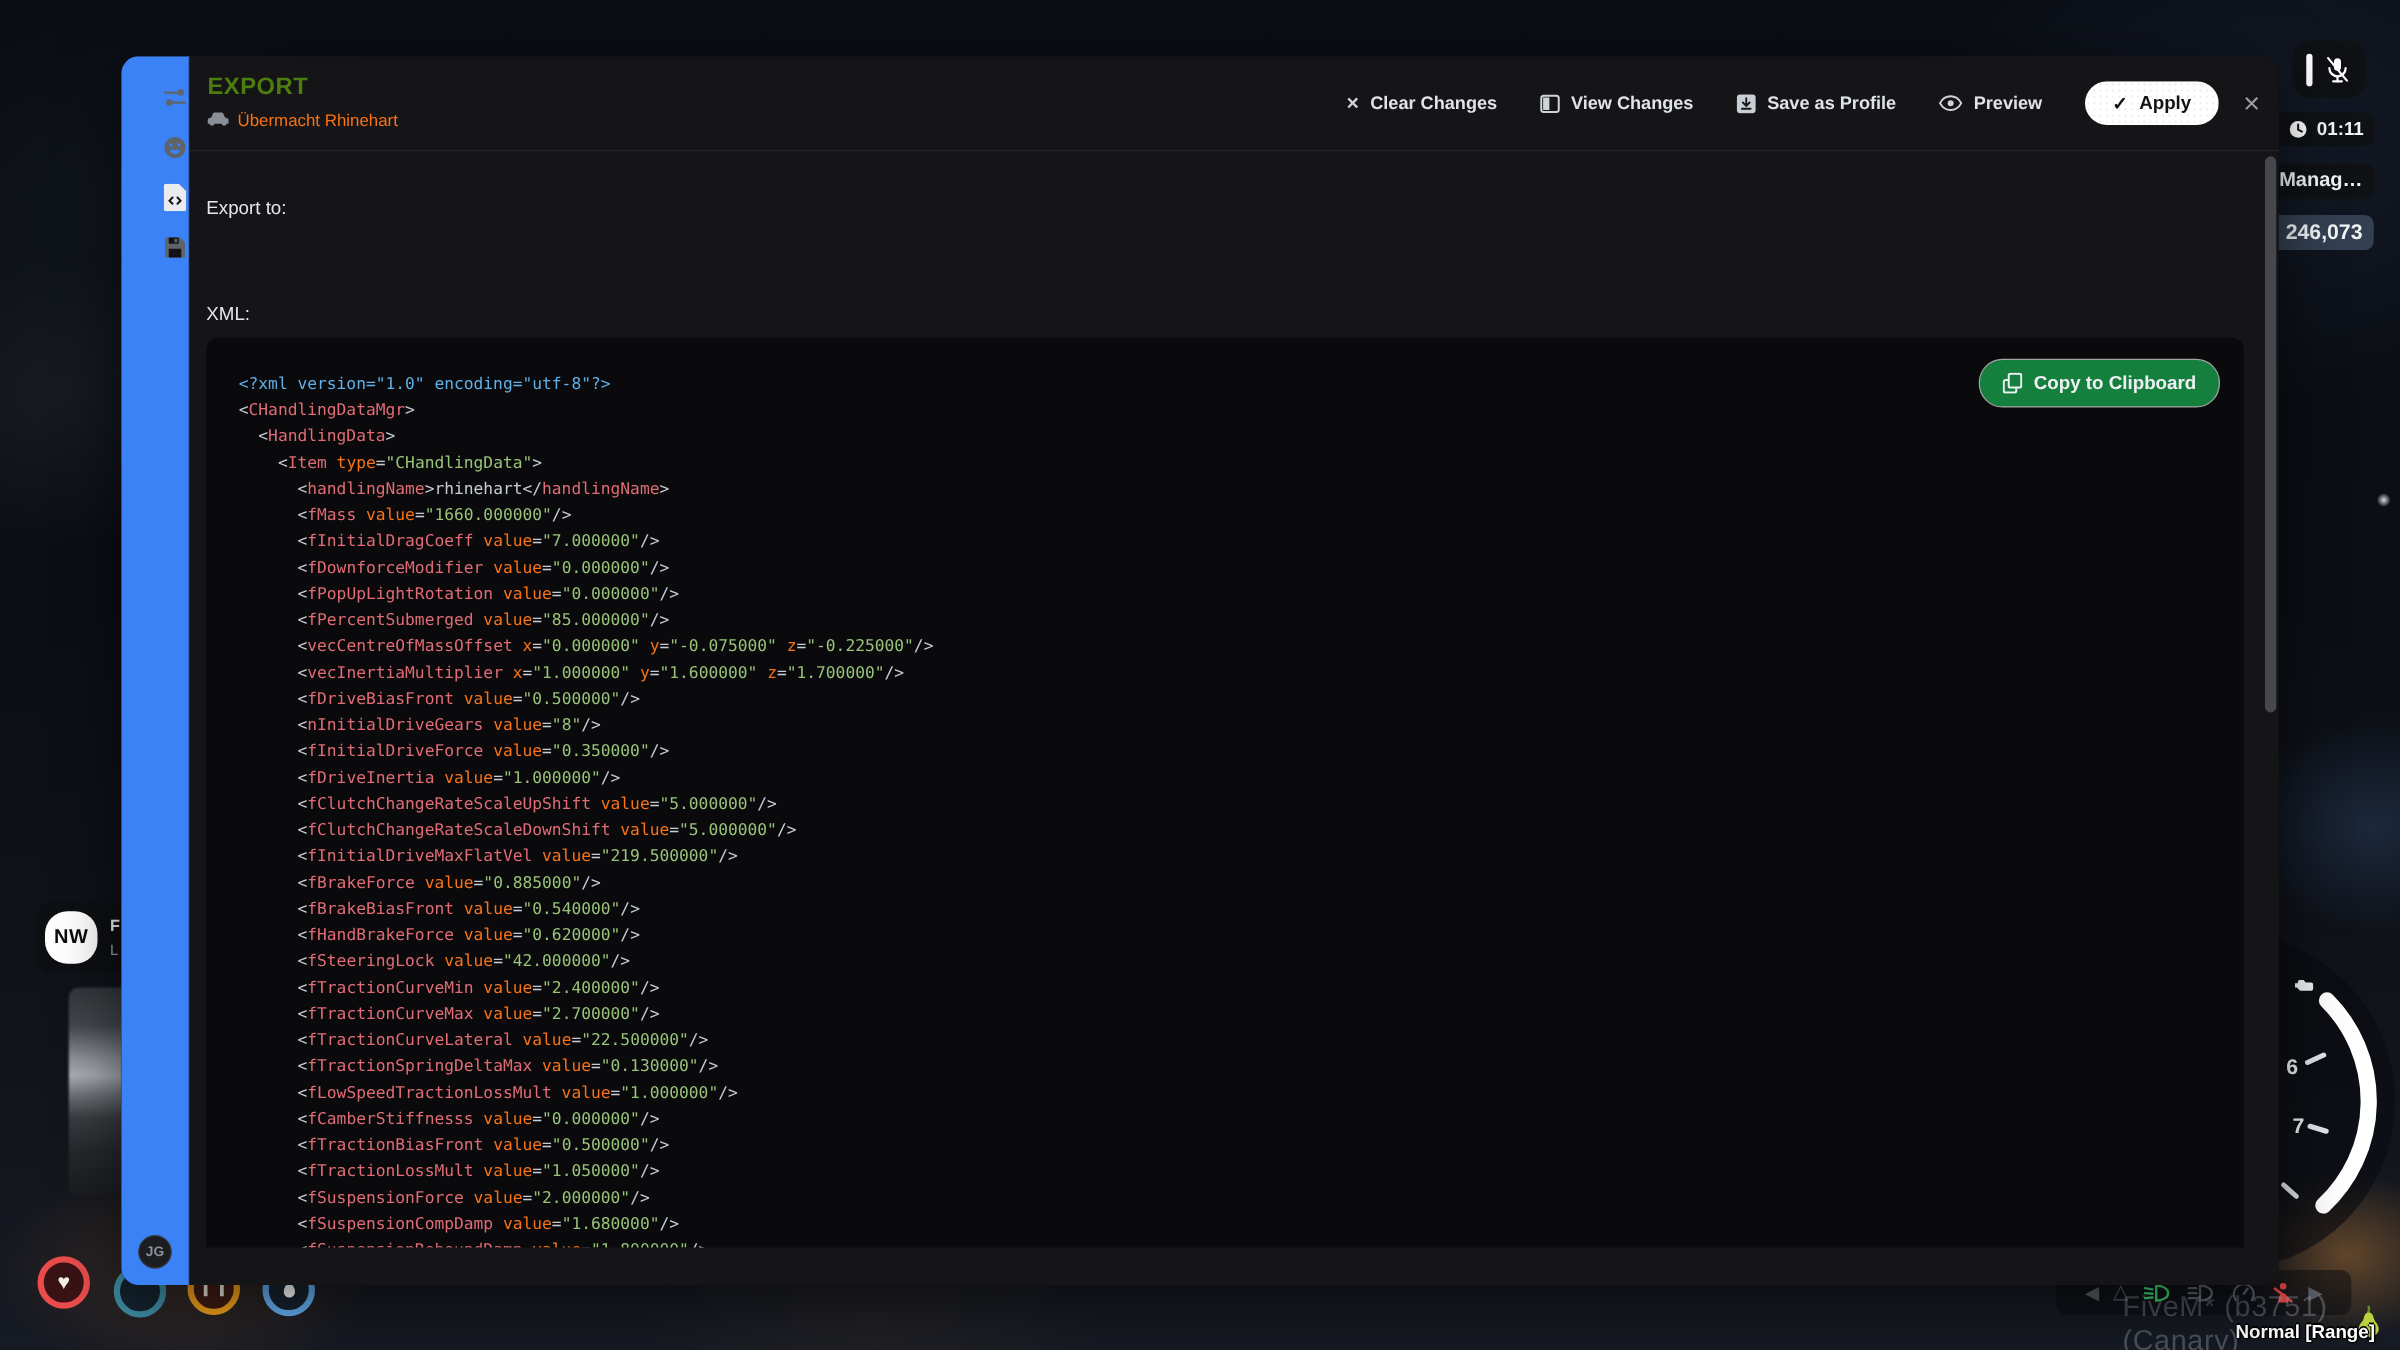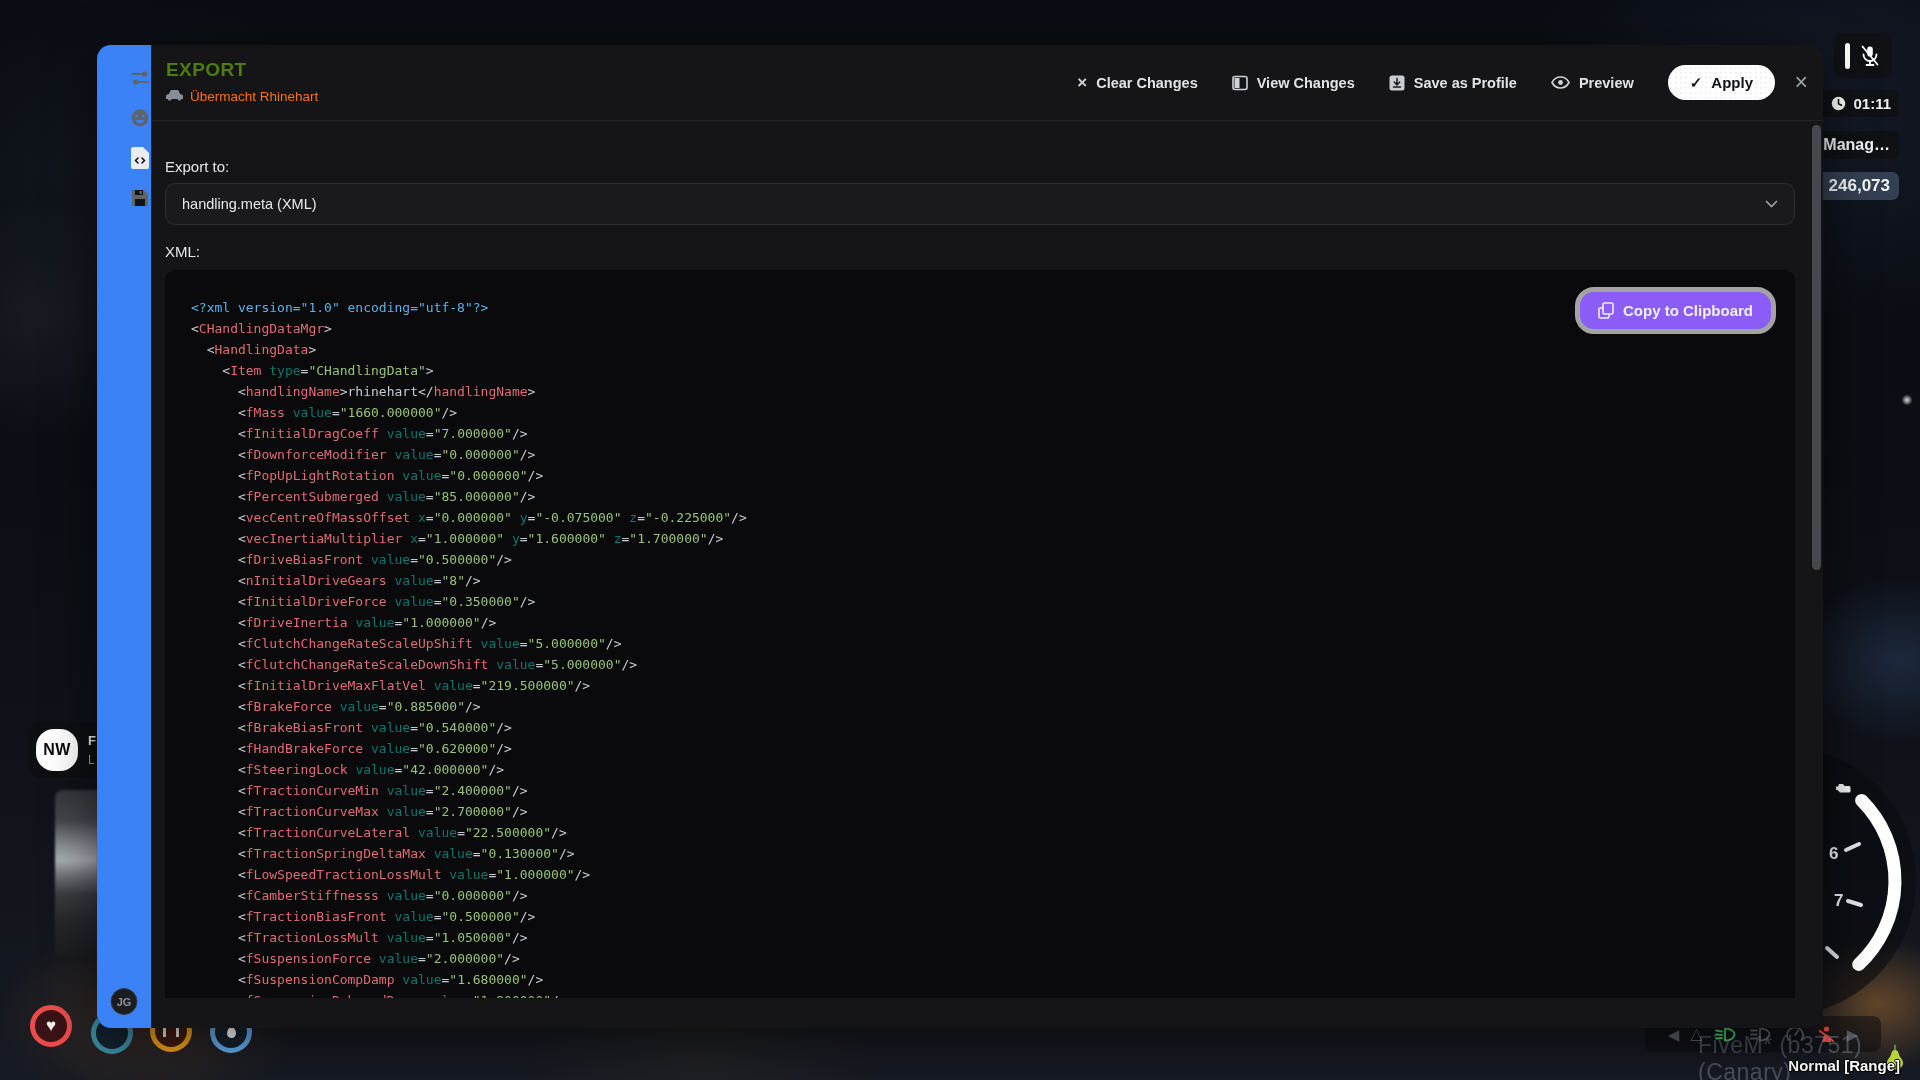--- a/index.html
+++ b/index.html
@@ -84,23 +84,23 @@
   .field-label{position:absolute;left:0;color:#e4e6ea;font-size:15px;}
   .lbl-export{top:38px;} .lbl-xml{top:123px;}
   .dropdown{position:absolute;left:0;right:0;top:63px;height:42px;box-sizing:border-box;border:1px solid #2e2f33;
     border-radius:10px;background:#1a1a1c;display:flex;align-items:center;padding:0 16px;color:#e6e8eb;
     font-size:14.5px;cursor:pointer;}
   .dropdown .chev{margin-left:auto;color:#9aa0a6;}
 
   .code-wrap{position:absolute;left:0;right:0;top:150px;height:728px;background:#0a0a0c;border-radius:10px 10px 0 0;
     overflow:hidden;box-sizing:border-box;padding:27px 0 0 26px;}
   .code{font-family:"DejaVu Sans Mono", monospace;font-size:13px;line-height:21px;color:#c6ccd4;white-space:pre;}
-  .tk-decl{color:#5fb1e8;} .tk-tag{color:#e06c75;} .tk-attr{color:#0f766e;} .tk-str{color:#98c379;}
-  .copy-btn{position:absolute;top:17px;right:19px;height:37px;padding:0 18px;border:5px solid #a3a3a3;border-radius:19px;
-    background:#8b5cf6;color:#eef0f3;font-size:15px;font-weight:700;display:flex;align-items:center;gap:9px;cursor:pointer;}
+  .tk-decl{color:#5fb1e8;} .tk-tag{color:#e06c75;} .tk-attr{color:#f97316;} .tk-str{color:#98c379;}
+  .copy-btn{position:absolute;top:17px;right:19px;height:37px;padding:0 18px;border:1px solid #a3a3a3;border-radius:19px;
+    background:#15803d;color:#eef0f3;font-size:15px;font-weight:700;display:flex;align-items:center;gap:9px;cursor:pointer;}
 
   .scroll-thumb{position:absolute;right:2px;top:80px;width:9px;height:445px;border-radius:5px;background:#46484d;cursor:pointer;}
 
   svg{display:block;}
 </style>
 </head>
 <body>
 
 <div class="game-bg"></div>
 
@@ -295,28 +295,20 @@
         <span>✓</span>
         <span>Apply</span>
       </div>
     </div>
     <span class="close-x">×</span>
   </div>
 
   <div class="dlg-body">
     <div class="field-label lbl-export">Export to:</div>
 
-    <div class="dropdown">
-      <span>handling.meta (XML)</span>
-      <span class="chev">
-        <svg width="13" height="8" viewBox="0 0 13 8" fill="none" stroke="#9aa0a6" stroke-width="1.7" stroke-linecap="round">
-            <path d="M1.5 1.5l5 5 5-5"></path>
-          </svg>
-      </span>
-    </div>
 
     <div class="field-label lbl-xml">XML:</div>
 
     <div class="code-wrap">
       <div class="code" id="xml-code"><div class="code-line"><span class="tk-decl">&lt;?xml version="1.0" encoding="utf-8"?&gt;</span></div><div class="code-line">&lt;<span class="tk-tag">CHandlingDataMgr</span>&gt;</div><div class="code-line">  &lt;<span class="tk-tag">HandlingData</span>&gt;</div><div class="code-line">    &lt;<span class="tk-tag">Item</span> <span class="tk-attr">type</span>=<span class="tk-str">"CHandlingData"</span>&gt;</div><div class="code-line">      &lt;<span class="tk-tag">handlingName</span>&gt;rhinehart&lt;/<span class="tk-tag">handlingName</span>&gt;</div><div class="code-line">      &lt;<span class="tk-tag">fMass</span> <span class="tk-attr">value</span>=<span class="tk-str">"1660.000000"</span>/&gt;</div><div class="code-line">      &lt;<span class="tk-tag">fInitialDragCoeff</span> <span class="tk-attr">value</span>=<span class="tk-str">"7.000000"</span>/&gt;</div><div class="code-line">      &lt;<span class="tk-tag">fDownforceModifier</span> <span class="tk-attr">value</span>=<span class="tk-str">"0.000000"</span>/&gt;</div><div class="code-line">      &lt;<span class="tk-tag">fPopUpLightRotation</span> <span class="tk-attr">value</span>=<span class="tk-str">"0.000000"</span>/&gt;</div><div class="code-line">      &lt;<span class="tk-tag">fPercentSubmerged</span> <span class="tk-attr">value</span>=<span class="tk-str">"85.000000"</span>/&gt;</div><div class="code-line">      &lt;<span class="tk-tag">vecCentreOfMassOffset</span> <span class="tk-attr">x</span>=<span class="tk-str">"0.000000"</span> <span class="tk-attr">y</span>=<span class="tk-str">"-0.075000"</span> <span class="tk-attr">z</span>=<span class="tk-str">"-0.225000"</span>/&gt;</div><div class="code-line">      &lt;<span class="tk-tag">vecInertiaMultiplier</span> <span class="tk-attr">x</span>=<span class="tk-str">"1.000000"</span> <span class="tk-attr">y</span>=<span class="tk-str">"1.600000"</span> <span class="tk-attr">z</span>=<span class="tk-str">"1.700000"</span>/&gt;</div><div class="code-line">      &lt;<span class="tk-tag">fDriveBiasFront</span> <span class="tk-attr">value</span>=<span class="tk-str">"0.500000"</span>/&gt;</div><div class="code-line">      &lt;<span class="tk-tag">nInitialDriveGears</span> <span class="tk-attr">value</span>=<span class="tk-str">"8"</span>/&gt;</div><div class="code-line">      &lt;<span class="tk-tag">fInitialDriveForce</span> <span class="tk-attr">value</span>=<span class="tk-str">"0.350000"</span>/&gt;</div><div class="code-line">      &lt;<span class="tk-tag">fDriveInertia</span> <span class="tk-attr">value</span>=<span class="tk-str">"1.000000"</span>/&gt;</div><div class="code-line">      &lt;<span class="tk-tag">fClutchChangeRateScaleUpShift</span> <span class="tk-attr">value</span>=<span class="tk-str">"5.000000"</span>/&gt;</div><div class="code-line">      &lt;<span class="tk-tag">fClutchChangeRateScaleDownShift</span> <span class="tk-attr">value</span>=<span class="tk-str">"5.000000"</span>/&gt;</div><div class="code-line">      &lt;<span class="tk-tag">fInitialDriveMaxFlatVel</span> <span class="tk-attr">value</span>=<span class="tk-str">"219.500000"</span>/&gt;</div><div class="code-line">      &lt;<span class="tk-tag">fBrakeForce</span> <span class="tk-attr">value</span>=<span class="tk-str">"0.885000"</span>/&gt;</div><div class="code-line">      &lt;<span class="tk-tag">fBrakeBiasFront</span> <span class="tk-attr">value</span>=<span class="tk-str">"0.540000"</span>/&gt;</div><div class="code-line">      &lt;<span class="tk-tag">fHandBrakeForce</span> <span class="tk-attr">value</span>=<span class="tk-str">"0.620000"</span>/&gt;</div><div class="code-line">      &lt;<span class="tk-tag">fSteeringLock</span> <span class="tk-attr">value</span>=<span class="tk-str">"42.000000"</span>/&gt;</div><div class="code-line">      &lt;<span class="tk-tag">fTractionCurveMin</span> <span class="tk-attr">value</span>=<span class="tk-str">"2.400000"</span>/&gt;</div><div class="code-line">      &lt;<span class="tk-tag">fTractionCurveMax</span> <span class="tk-attr">value</span>=<span class="tk-str">"2.700000"</span>/&gt;</div><div class="code-line">      &lt;<span class="tk-tag">fTractionCurveLateral</span> <span class="tk-attr">value</span>=<span class="tk-str">"22.500000"</span>/&gt;</div><div class="code-line">      &lt;<span class="tk-tag">fTractionSpringDeltaMax</span> <span class="tk-attr">value</span>=<span class="tk-str">"0.130000"</span>/&gt;</div><div class="code-line">      &lt;<span class="tk-tag">fLowSpeedTractionLossMult</span> <span class="tk-attr">value</span>=<span class="tk-str">"1.000000"</span>/&gt;</div><div class="code-line">      &lt;<span class="tk-tag">fCamberStiffnesss</span> <span class="tk-attr">value</span>=<span class="tk-str">"0.000000"</span>/&gt;</div><div class="code-line">      &lt;<span class="tk-tag">fTractionBiasFront</span> <span class="tk-attr">value</span>=<span class="tk-str">"0.500000"</span>/&gt;</div><div class="code-line">      &lt;<span class="tk-tag">fTractionLossMult</span> <span class="tk-attr">value</span>=<span class="tk-str">"1.050000"</span>/&gt;</div><div class="code-line">      &lt;<span class="tk-tag">fSuspensionForce</span> <span class="tk-attr">value</span>=<span class="tk-str">"2.000000"</span>/&gt;</div><div class="code-line">      &lt;<span class="tk-tag">fSuspensionCompDamp</span> <span class="tk-attr">value</span>=<span class="tk-str">"1.680000"</span>/&gt;</div><div class="code-line">      &lt;<span class="tk-tag">fSuspensionReboundDamp</span> <span class="tk-attr">value</span>=<span class="tk-str">"1.800000"</span>/&gt;</div></div>
       <div class="copy-btn">
         <span>
           <svg width="16" height="17" viewBox="0 0 16 17" fill="none" stroke="#eef0f3" stroke-width="1.6">
             <rect x="5" y="1" width="10" height="11" rx="1.5"></rect>
             <path d="M11 12v2.5A1.5 1.5 0 0 1 9.5 16H2.5A1.5 1.5 0 0 1 1 14.5V7.5A1.5 1.5 0 0 1 2.5 6H5"></path>

